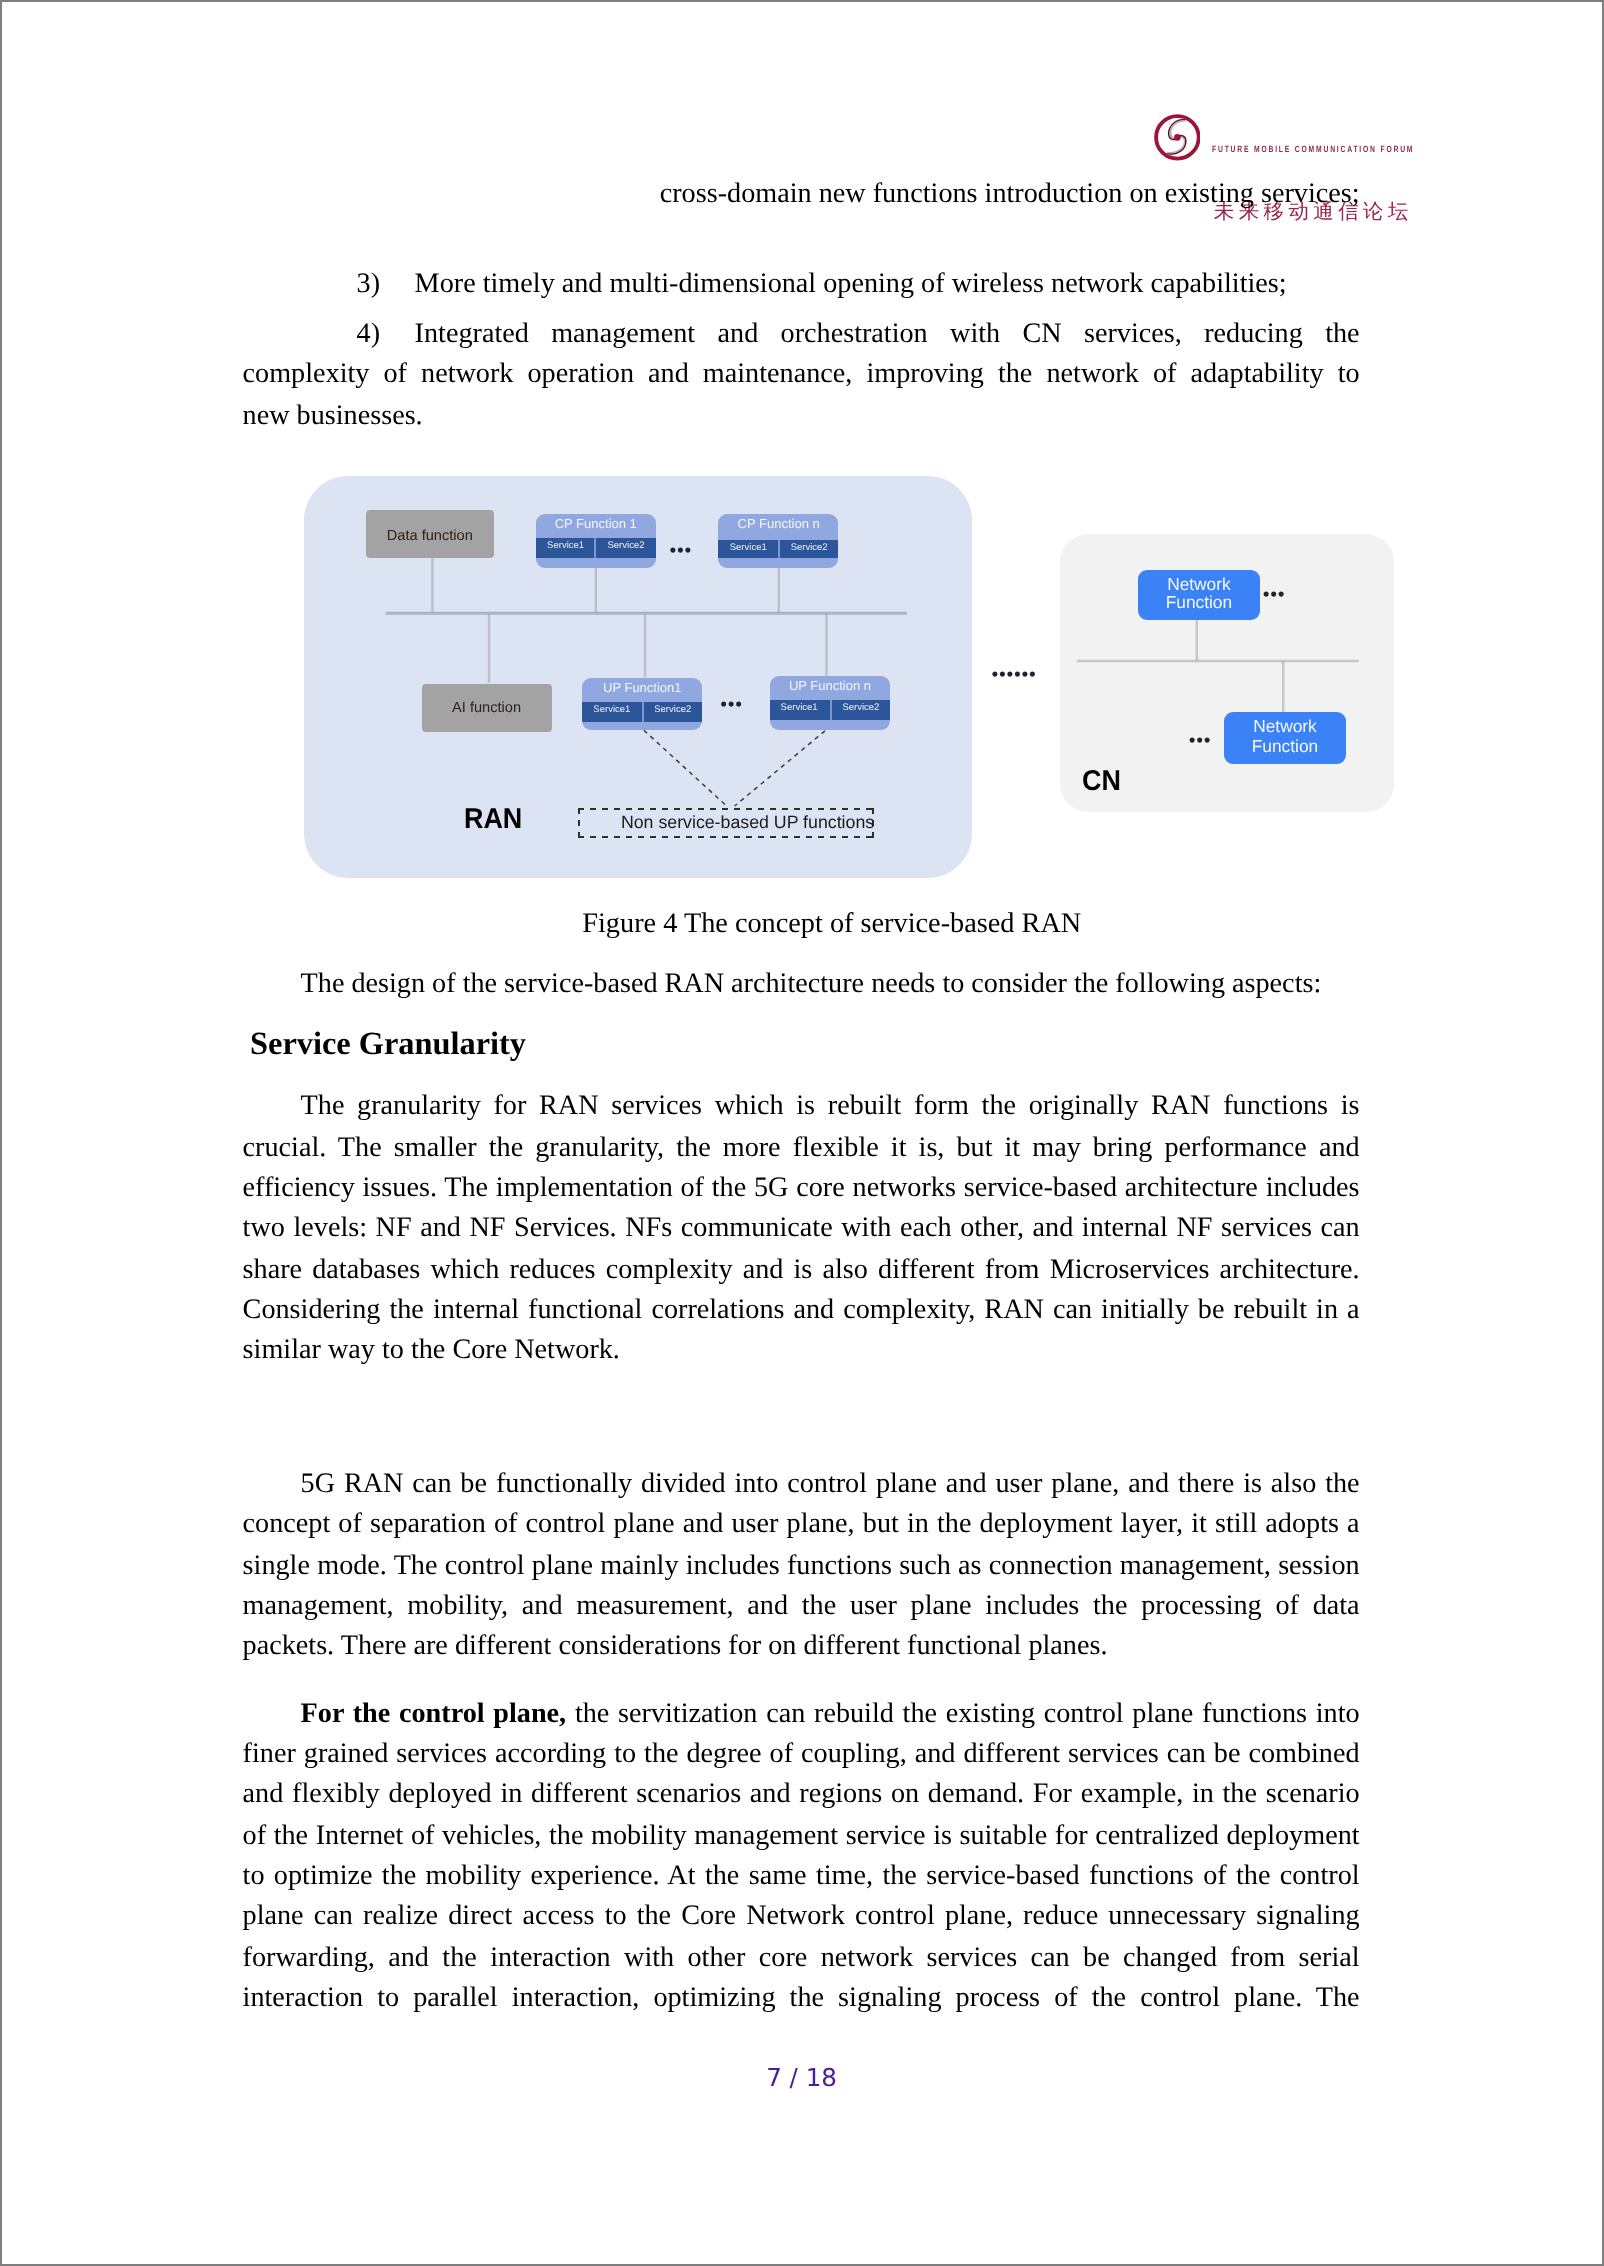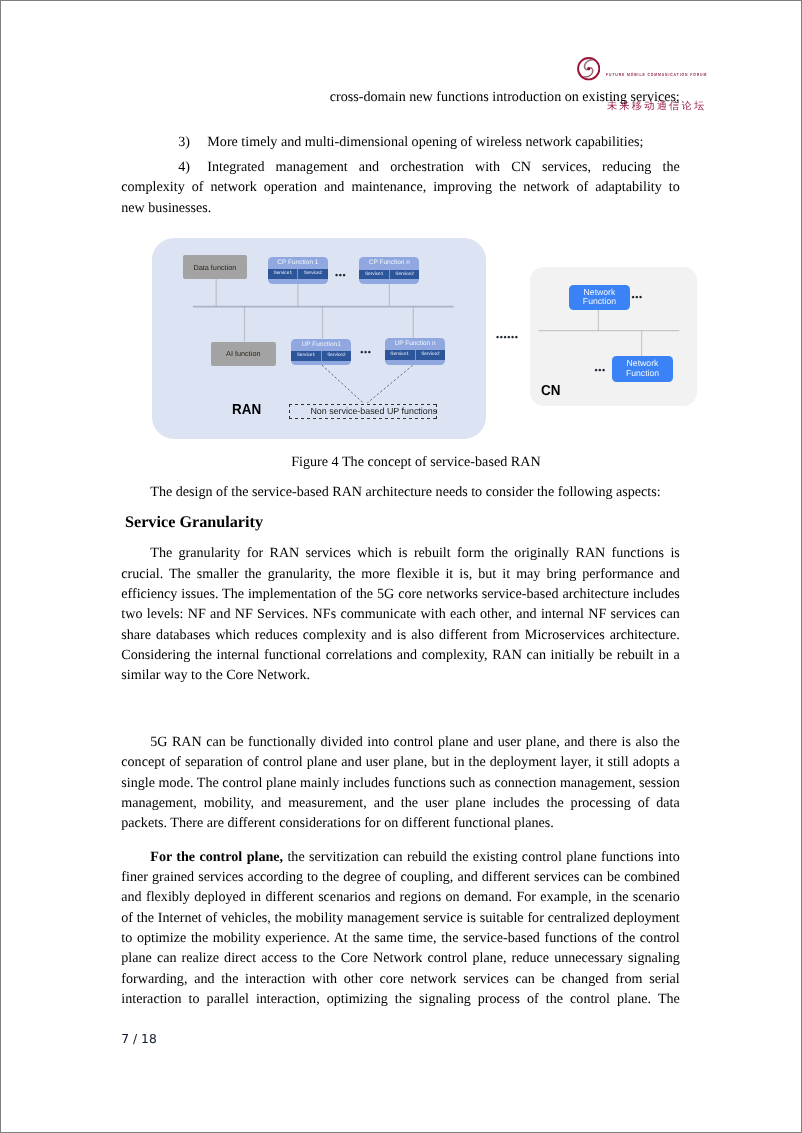--- a/index.html
+++ b/index.html
@@ -19,22 +19,22 @@
   
   .txt{position:absolute;left:120.3px;width:558.5px;font-size:14.1px;line-height:20.3px;
        text-align:justify;text-justify:inter-word;}
   .txt.nj{text-align:left;}
   .txt.jall{text-align-last:justify;}
   .h3{position:absolute;left:124px;width:559px;font-size:16.2px;font-weight:bold;line-height:20px;}
   .ind{text-indent:29px;}
   .li{text-indent:57px;}
   .li .mk{display:inline-block;width:29px;text-indent:0;}
   .cap{position:absolute;left:150.8px;width:528.2px;text-align:center;font-size:14.15px;line-height:20.3px;}
-  .pno{position:absolute;left:120.3px;width:559px;text-align:left;
-       font-family:"DejaVu Sans",sans-serif;color:#0f172a;font-size:12.3px;letter-spacing:0px;}
+  .pno{position:absolute;left:120.3px;width:559px;text-align:center;
+       font-family:"DejaVu Sans",sans-serif;color:#4c1d95;font-size:12.3px;letter-spacing:0px;}
   
   .fig{position:absolute;left:0;top:0;width:802px;height:1133px;pointer-events:none;}
   .fbox{position:absolute;display:flex;align-items:center;justify-content:center;
         font-family:"Liberation Sans",sans-serif;font-size:7.3px;color:#2b2417;border-radius:2px;}
   .fbox.yellow{background:#a3a3a3;}
   .nfbox{position:absolute;background:#90a8df;border-radius:4.5px;overflow:hidden;}
   .nf-title{height:12.6px;line-height:12.6px;text-align:center;color:#f2f6fc;
             font-family:"Liberation Sans",sans-serif;font-size:6.5px;}
   .nf-svcs{display:flex;background:#2d559a;height:9.8px;}
   .nfbox{padding-bottom:4.5px;}

